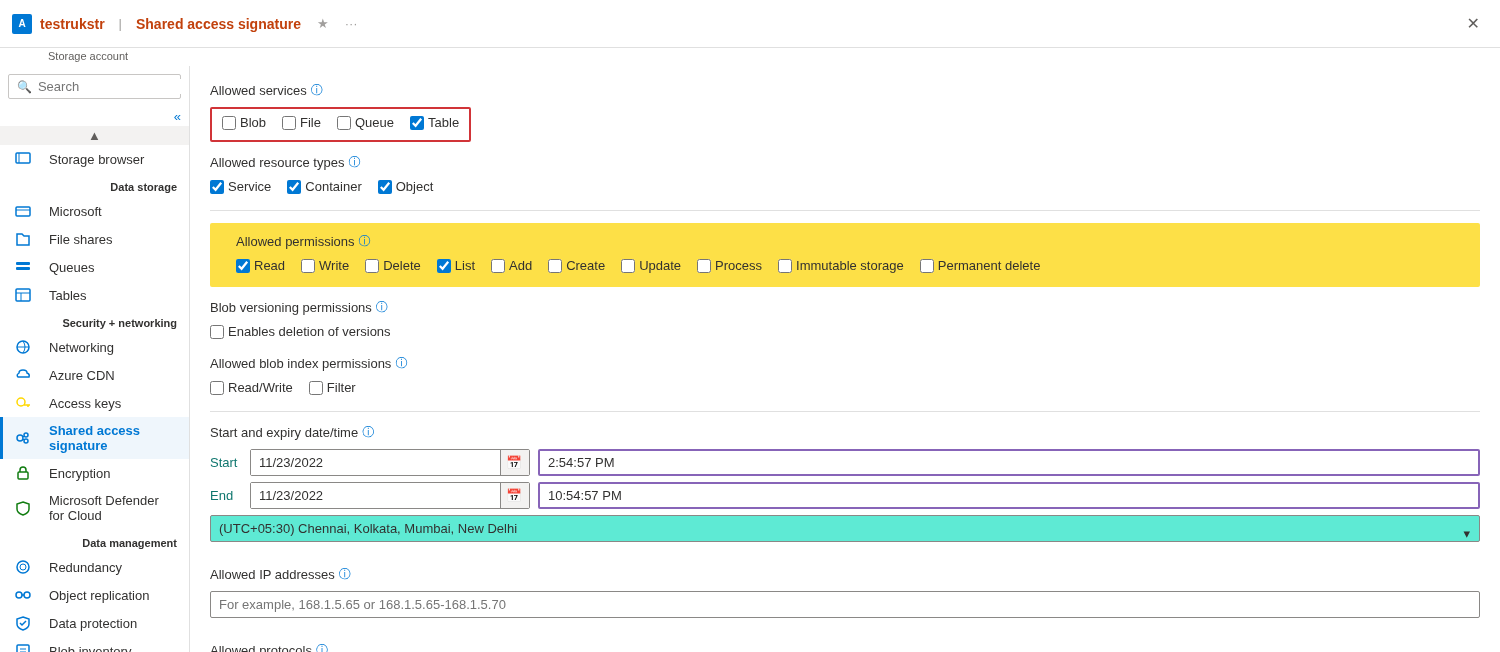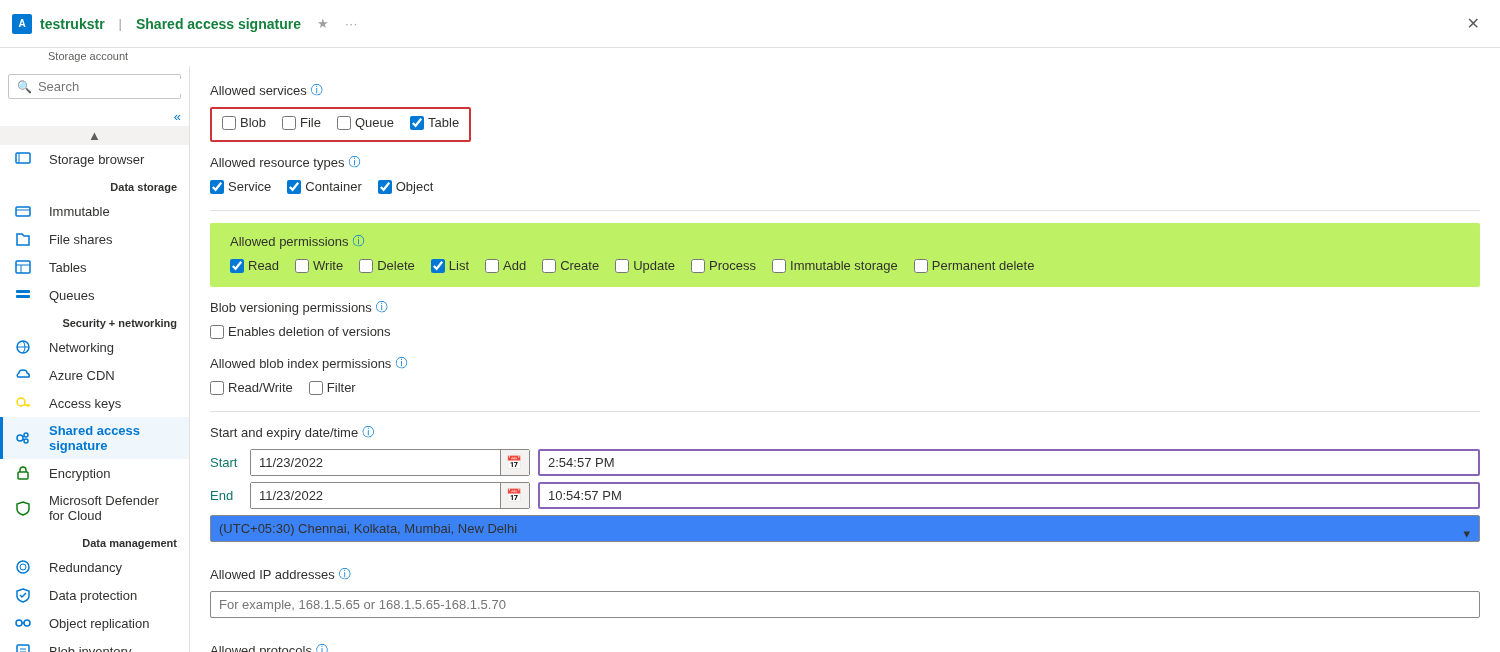--- a/index.html
+++ b/index.html
@@ -6,21 +6,21 @@
     body { background: #fff; display: flex; flex-direction: column; height: 652px; overflow: hidden; }
     
     
     .title-bar {
       display: flex; align-items: center; padding: 8px 12px;
       border-bottom: 1px solid #e0e0e0; background: #fff; min-height: 48px;
     }
     .title-bar-logo { display: flex; align-items: center; gap: 8px; flex: 1; }
     .logo-icon { width: 20px; height: 20px; background: #0078d4; border-radius: 2px; display: flex; align-items: center; justify-content: center; }
     .logo-icon span { color: white; font-size: 10px; font-weight: bold; }
-    .title-text { font-size: 14px; font-weight: 600; color: #15803d; }
+    .title-text { font-size: 14px; font-weight: 600; color: #c2410c; }
     .title-sep { color: #a19f9d; margin: 0 6px; }
     .title-star { color: #a19f9d; margin-left: 8px; cursor: pointer; }
     .title-dots { color: #a19f9d; margin-left: 8px; cursor: pointer; }
     .close-btn { color: #605e5c; font-size: 16px; cursor: pointer; padding: 4px 8px; }
 
     
     .main-layout { display: flex; flex: 1; overflow: hidden; }
 
     
     .sidebar {
@@ -62,21 +62,21 @@
     
     .section-box { margin-bottom: 16px; }
     
     .full-input {
       width: 100%; border: 1px solid #8a8886; padding: 5px 8px; border-radius: 2px;
       font-size: 13px; color: #323130; outline: none; margin-bottom: 8px;
     }
     
     .timezone-select {
       width: 100%; border: 1px solid #8a8886; padding: 5px 8px; border-radius: 2px;
-      font-size: 13px; color: #323130; background: #3b82f6; outline: none; margin-bottom: 8px;
+      font-size: 13px; color: #323130; background: #5eead4; outline: none; margin-bottom: 8px;
       appearance: none; cursor: pointer;
     }
     .select-wrapper { position: relative; margin-bottom: 8px; }
     .select-wrapper::after {
       content: '▾'; position: absolute; right: 10px; top: 50%; transform: translateY(-50%);
       pointer-events: none; color: #323130;
     }
     
     .divider { border: none; border-top: 1px solid #e0e0e0; margin: 12px 0; }
 
@@ -130,48 +130,48 @@
 
     <div class="sidebar-section-title">Data storage</div>
 
     <div class="sidebar-item">
       <div class="sidebar-item-icon">
         <svg width="16" height="16" viewBox="0 0 16 16">
             <rect x="1" y="4" width="14" height="9" rx="1" fill="none" stroke="#0078d4" stroke-width="1.5"></rect>
             <line x1="1" y1="7" x2="15" y2="7" stroke="#0078d4" stroke-width="1"></line>
           </svg>
       </div>
-      <span>Immutable</span>
+      <span>Microsoft</span>
     </div>
     <div class="sidebar-item">
       <div class="sidebar-item-icon">
         <svg width="16" height="16" viewBox="0 0 16 16">
             <path d="M2 3h5l2 2h5v9H2z" fill="none" stroke="#0078d4" stroke-width="1.5"></path>
           </svg>
       </div>
       <span>File shares</span>
+    </div>
+    <div class="sidebar-item">
+      <div class="sidebar-item-icon">
+        <svg width="16" height="16" viewBox="0 0 16 16">
+            <rect x="1" y="3" width="14" height="3" rx="1" fill="#0078d4"></rect>
+            <rect x="1" y="8" width="14" height="3" rx="1" fill="#0078d4"></rect>
+          </svg>
+      </div>
+      <span>Queues</span>
     </div>
     <div class="sidebar-item">
       <div class="sidebar-item-icon">
         <svg width="16" height="16" viewBox="0 0 16 16">
             <rect x="1" y="2" width="14" height="12" rx="1" fill="none" stroke="#0078d4" stroke-width="1.5"></rect>
             <line x1="1" y1="6" x2="15" y2="6" stroke="#0078d4" stroke-width="1"></line>
             <line x1="6" y1="6" x2="6" y2="14" stroke="#0078d4" stroke-width="1"></line>
           </svg>
       </div>
       <span>Tables</span>
-    </div>
-    <div class="sidebar-item">
-      <div class="sidebar-item-icon">
-        <svg width="16" height="16" viewBox="0 0 16 16">
-            <rect x="1" y="3" width="14" height="3" rx="1" fill="#0078d4"></rect>
-            <rect x="1" y="8" width="14" height="3" rx="1" fill="#0078d4"></rect>
-          </svg>
-      </div>
-      <span>Queues</span>
     </div>
 
     <div class="sidebar-section-title">Security + networking</div>
 
     <div class="sidebar-item">
       <div class="sidebar-item-icon">
         <svg width="16" height="16" viewBox="0 0 16 16">
             <circle cx="8" cy="8" r="6" fill="none" stroke="#0078d4" stroke-width="1.5"></circle>
             <line x1="2" y1="8" x2="14" y2="8" stroke="#0078d4" stroke-width="1"></line>
             <path d="M8 2 Q12 8 8 14" fill="none" stroke="#0078d4" stroke-width="1"></path>
@@ -234,35 +234,35 @@
         <svg width="16" height="16" viewBox="0 0 16 16">
             <circle cx="8" cy="8" r="6" fill="none" stroke="#0078d4" stroke-width="1.5"></circle>
             <circle cx="8" cy="8" r="3" fill="none" stroke="#0078d4" stroke-width="1"></circle>
           </svg>
       </div>
       <span>Redundancy</span>
     </div>
     <div class="sidebar-item">
       <div class="sidebar-item-icon">
         <svg width="16" height="16" viewBox="0 0 16 16">
-            <path d="M8 2 L14 4 L14 9 Q14 13 8 15 Q2 13 2 9 L2 4 Z" fill="none" stroke="#0078d4" stroke-width="1.5"></path>
-            <path d="M5 8 L7 10 L11 6" stroke="#0078d4" stroke-width="1.5" fill="none"></path>
-          </svg>
-      </div>
-      <span>Data protection</span>
-    </div>
-    <div class="sidebar-item">
-      <div class="sidebar-item-icon">
-        <svg width="16" height="16" viewBox="0 0 16 16">
             <circle cx="4" cy="8" r="3" fill="none" stroke="#0078d4" stroke-width="1.5"></circle>
             <circle cx="12" cy="8" r="3" fill="none" stroke="#0078d4" stroke-width="1.5"></circle>
             <line x1="7" y1="8" x2="9" y2="8" stroke="#0078d4" stroke-width="1.5"></line>
           </svg>
       </div>
       <span>Object replication</span>
+    </div>
+    <div class="sidebar-item">
+      <div class="sidebar-item-icon">
+        <svg width="16" height="16" viewBox="0 0 16 16">
+            <path d="M8 2 L14 4 L14 9 Q14 13 8 15 Q2 13 2 9 L2 4 Z" fill="none" stroke="#0078d4" stroke-width="1.5"></path>
+            <path d="M5 8 L7 10 L11 6" stroke="#0078d4" stroke-width="1.5" fill="none"></path>
+          </svg>
+      </div>
+      <span>Data protection</span>
     </div>
     <div class="sidebar-item">
       <div class="sidebar-item-icon">
         <svg width="16" height="16" viewBox="0 0 16 16">
             <rect x="2" y="2" width="12" height="12" rx="1" fill="none" stroke="#0078d4" stroke-width="1.5"></rect>
             <line x1="5" y1="6" x2="11" y2="6" stroke="#0078d4" stroke-width="1"></line>
             <line x1="5" y1="9" x2="11" y2="9" stroke="#0078d4" stroke-width="1"></line>
           </svg>
       </div>
       <span>Blob inventory</span>
@@ -315,21 +315,21 @@
         </div>
         <div class="checkbox-item">
           <input type="checkbox" id="res-object" checked="" style="">
           <label for="res-object">Object</label>
         </div>
       </div>
     </div>
 
     <hr class="divider">
 
-    <div style="background:#bef264; padding:10px 20px; margin-bottom:12px; border-radius:2px;">
+    <div style="background:#fde047; padding:10px 26px; margin-bottom:12px; border-radius:2px;">
       <div class="section-title">
         <span>Allowed permissions</span>
         <span class="info-icon">ⓘ</span>
       </div>
       <div class="checkbox-row">
         <div class="checkbox-item">
           <input type="checkbox" id="perm-read" checked="" style="">
           <label for="perm-read">Read</label>
         </div>
         <div class="checkbox-item">

